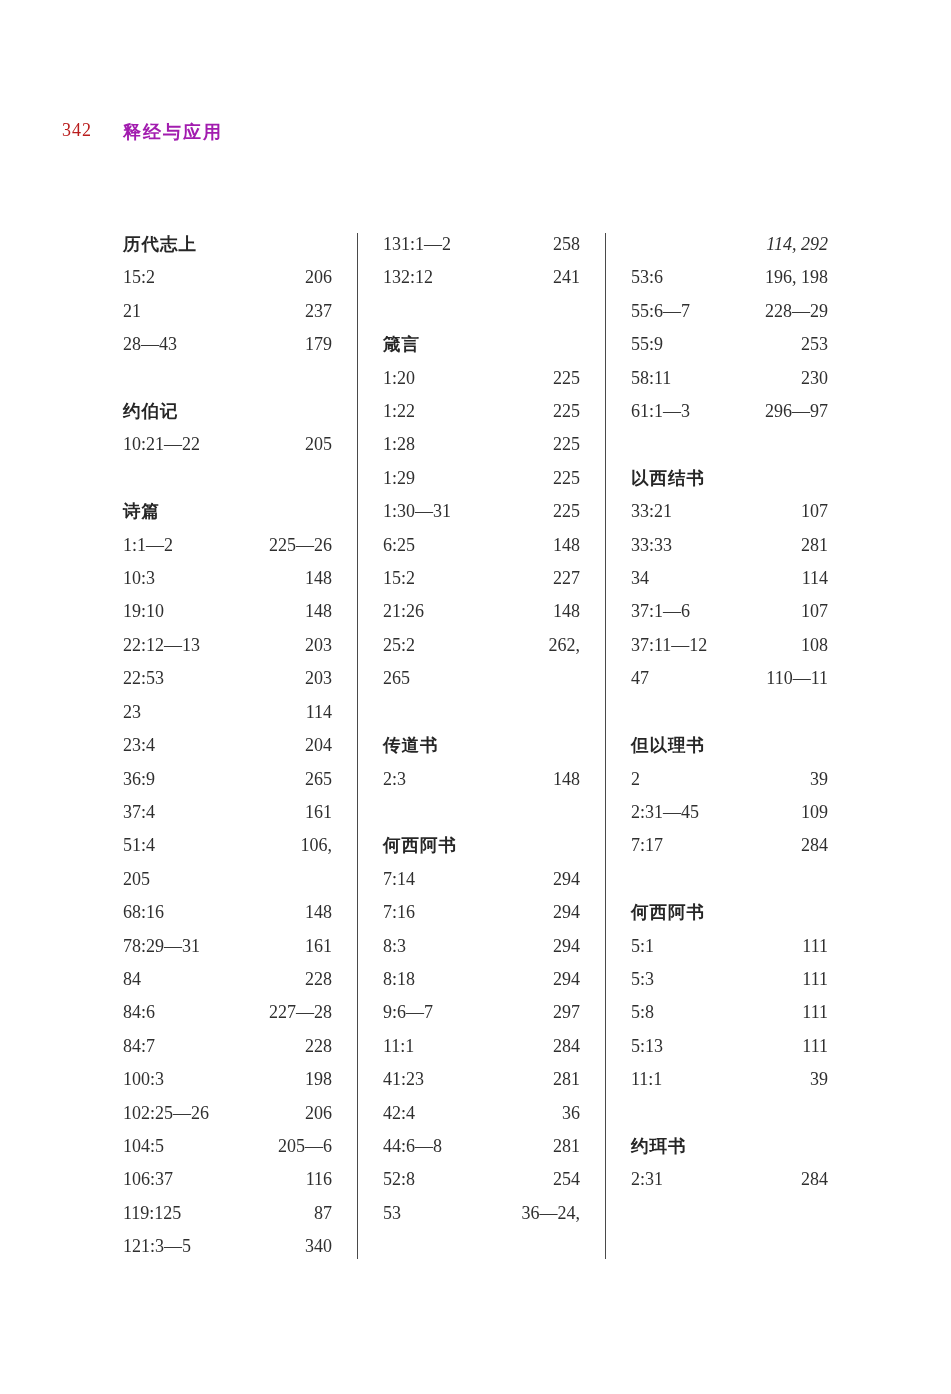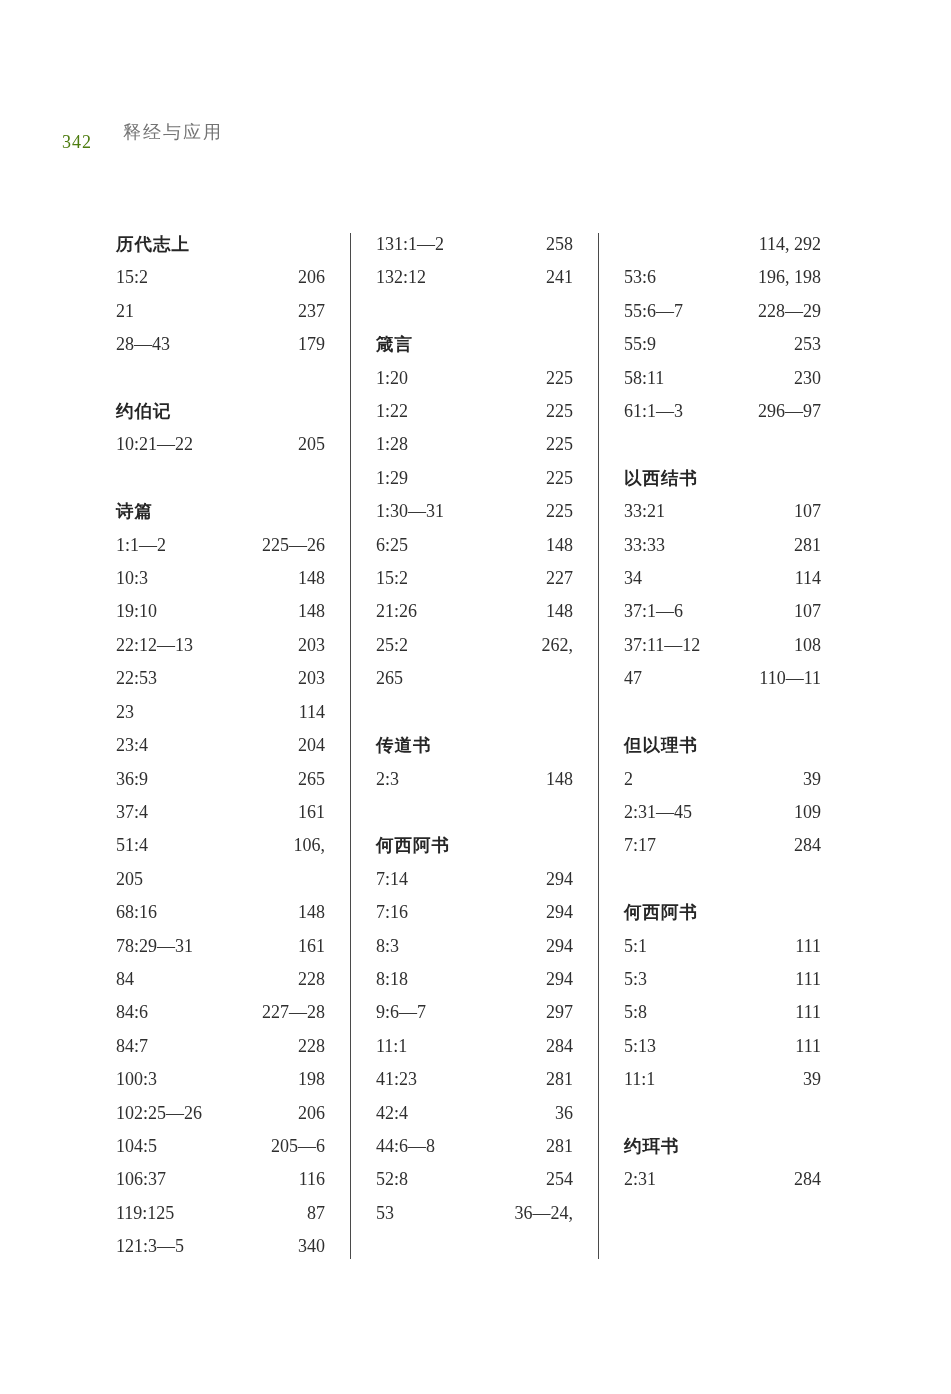--- a/index.html
+++ b/index.html
@@ -9,29 +9,29 @@
     position: relative;
     font-family: "Liberation Serif", "DejaVu Serif", serif;
     color: #2f2f2f;
     overflow: hidden;
   }
   .page-header {
     position: absolute; top: 120px; left: 0; right: 0; height: 26px;
     font-size: 18px;
   }
   .page-number {
-    position: absolute; left: 62px; top: 12px;
-    color: #4d7c0f; letter-spacing: 1px;
+    position: absolute; left: 62px; top: 0;
+    color: #b91c1c; letter-spacing: 1px;
   }
   .running-title {
     position: absolute; left: 123px; top: 0;
-    font-weight: 400; color: #737373; letter-spacing: 2px;
+    font-weight: 700; color: #a21caf; letter-spacing: 2px;
   }
   .index-grid {
-    position: absolute; top: 233px; left: 116px;
+    position: absolute; top: 233px; left: 123px;
     display: grid;
     grid-template-columns: 209px 1px 197px 1px 197px;
     column-gap: 25px;
     align-items: start;
   }
   .column-divider {
     width: 1px; height: 1026px;
     background: #4a4a4a;
   }
   .index-column { display: block; }
@@ -44,21 +44,21 @@
   .row.header {
     font-weight: 700;
     font-size: 17.5px;
     color: #262626;
     letter-spacing: 1px;
   }
   .row.entry { display: flex; justify-content: space-between; }
   .row.entry .ref { text-align: left; }
   .row.entry .pg { text-align: right; }
   .row.cont-left { text-align: left; }
-  .row.cont-right { text-align: right; }
+  .row.cont-right { text-align: right; font-style: italic; }
   .row.blank { }
 </style>
 </head>
 <body>
 
 <div class="page-header">
   <span class="page-number">342</span>
   <span class="running-title">释经与应用</span>
 </div>
 

